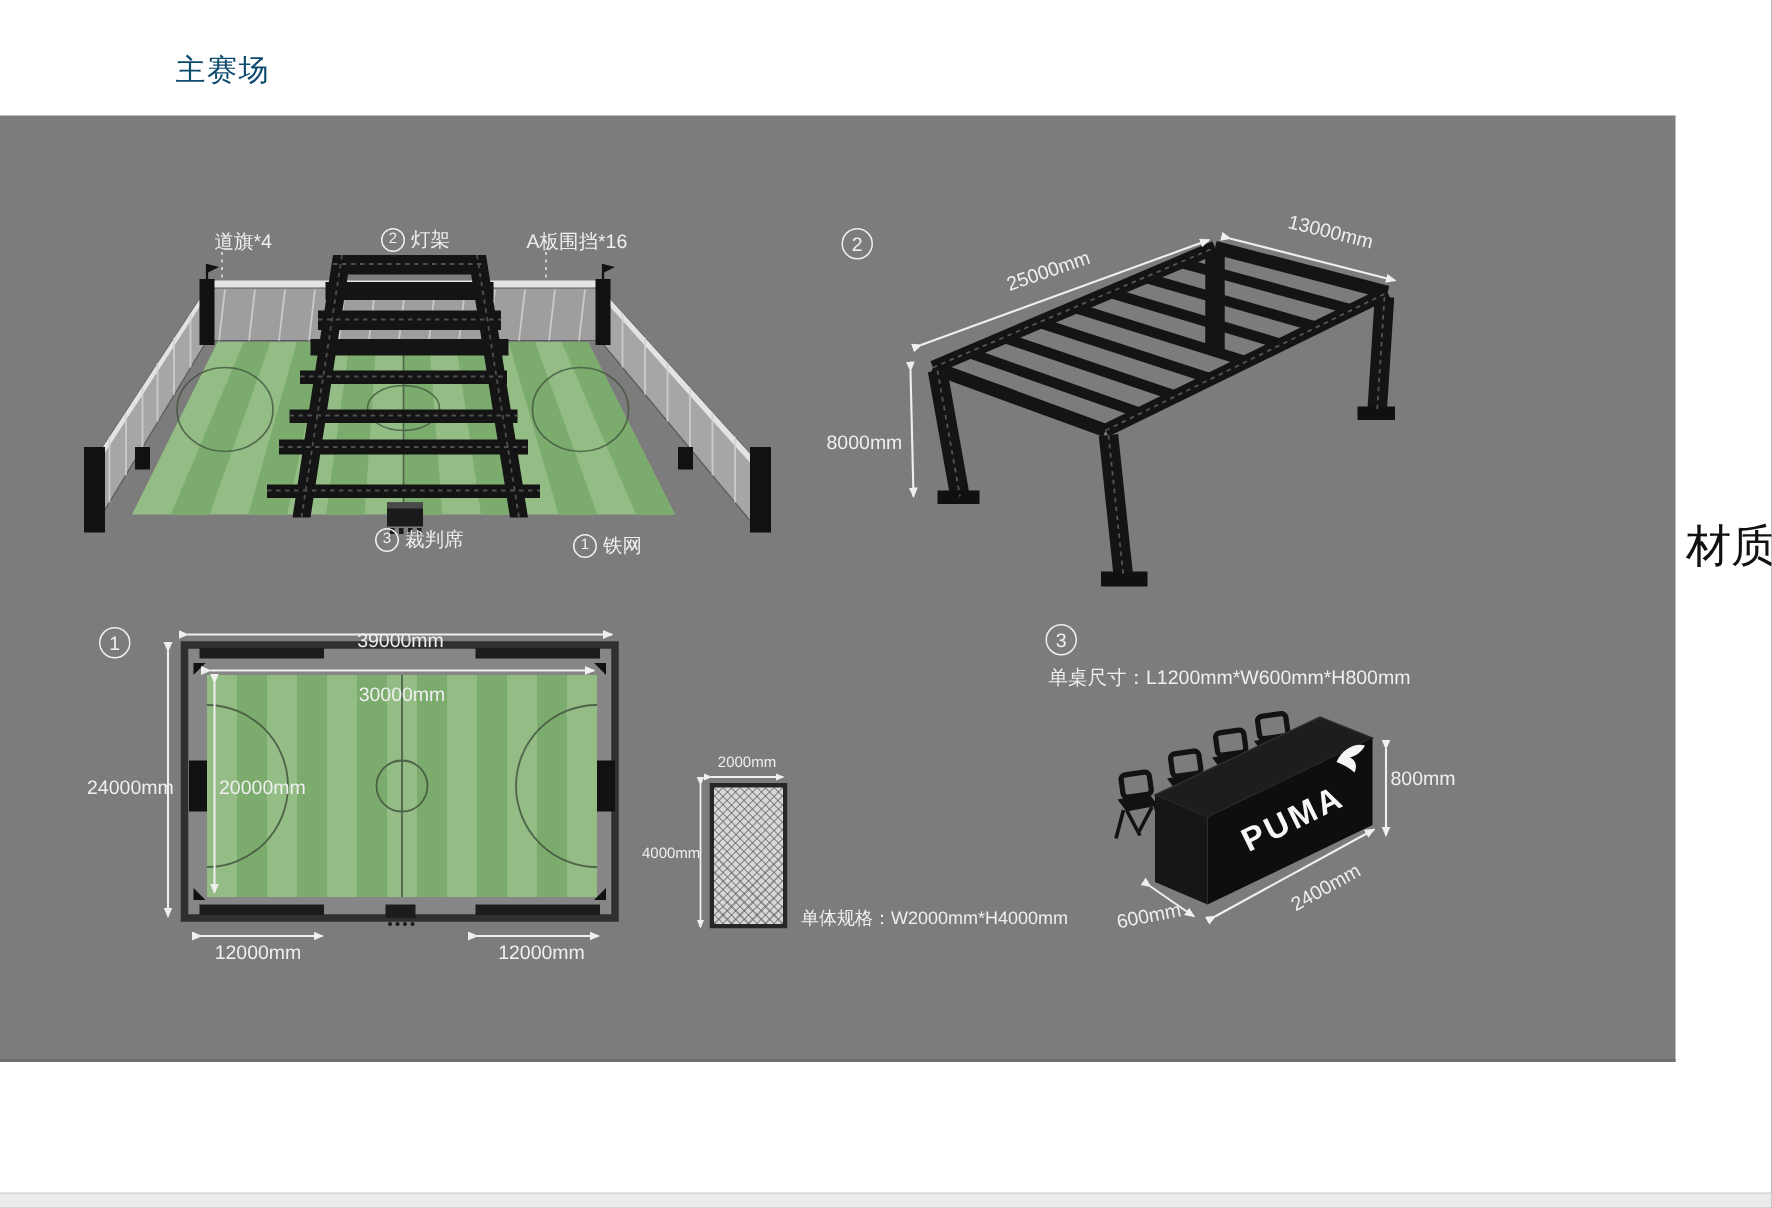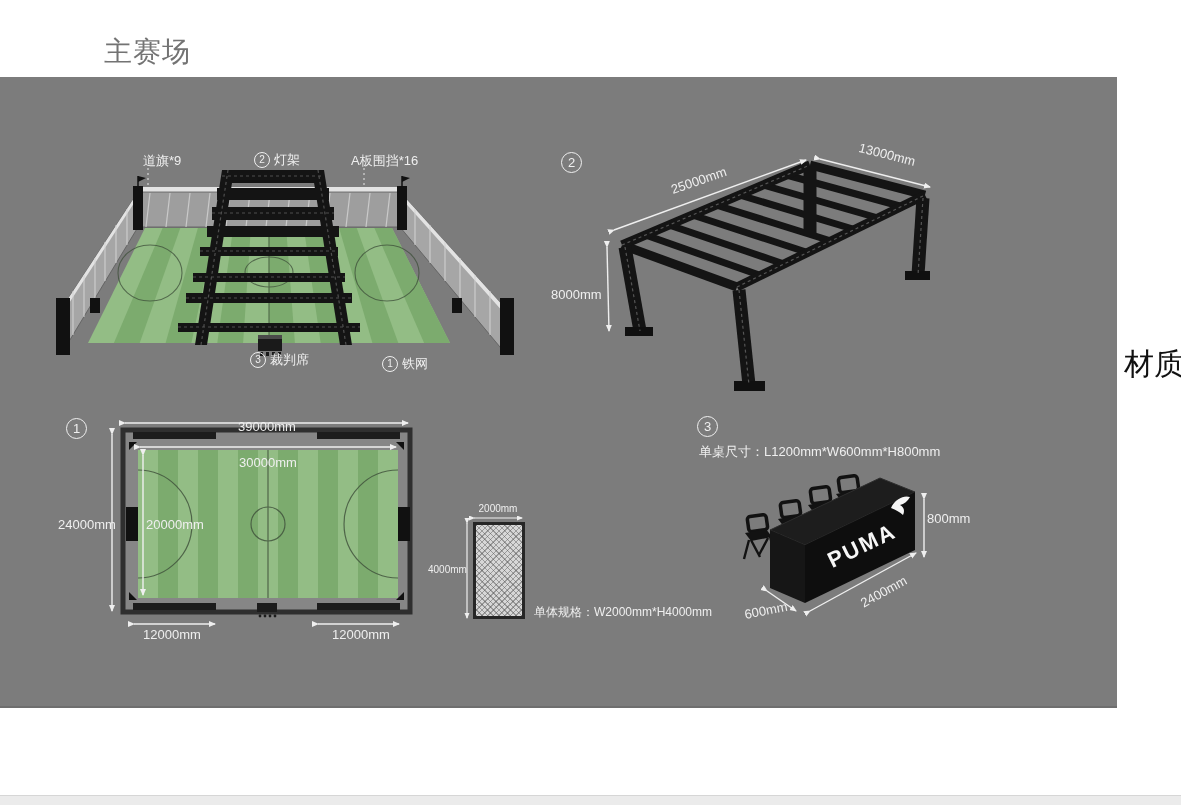--- a/index.html
+++ b/index.html
@@ -10,21 +10,21 @@
   }
   .panel{
     position:absolute;left:0;top:77px;width:1117px;height:629px;
     background:#7c7c7c;border-bottom:2px solid #6e6e6e;
   }
   .bottom-strip{
     position:absolute;left:0;top:795px;width:1181px;height:10px;
     background:#ebebeb;border-top:1px solid #d6d6d6;
   }
   .page-title{
-    position:absolute;left:104px;top:33px;font-size:28px;color:#737373;
+    position:absolute;left:117px;top:33px;font-size:20px;color:#0c4a6e;
     letter-spacing:1px;white-space:nowrap;
   }
   .material-label{
     position:absolute;left:1124px;top:344px;font-size:30px;color:#111;
     white-space:nowrap;
   }
   .lbl{
     position:absolute;color:#efefef;font-size:13px;line-height:1.25;
     white-space:nowrap;
   }
@@ -174,21 +174,21 @@
   <g>
     <rect x="208" y="195" width="24" height="16" fill="#1a1a1a"></rect>
     <rect x="208" y="195" width="24" height="4" fill="#4a4a4a"></rect>
     <rect x="210" y="212" width="3" height="4" fill="#1a1a1a"></rect>
     <rect x="216" y="212" width="3" height="4" fill="#1a1a1a"></rect>
     <rect x="222" y="212" width="3" height="4" fill="#1a1a1a"></rect>
     <rect x="228" y="212" width="3" height="4" fill="#1a1a1a"></rect>
   </g>
 </svg>
 
-<div class="lbl" style="left:143px;top:153px;">道旗*9</div>
+<div class="lbl" style="left:143px;top:153px;">道旗*4</div>
 <div class="lbl flexlbl" style="left:254px;top:152px;">
   <span class="circ">2</span>
   <span>灯架</span>
 </div>
 <div class="lbl" style="left:351px;top:153px;text-align:right;">A板围挡*16</div>
 <div class="lbl flexlbl" style="left:250px;top:352px;">
   <span class="circ">3</span>
   <span>裁判席</span>
 </div>
 <div class="lbl flexlbl" style="left:382px;top:356px;">

